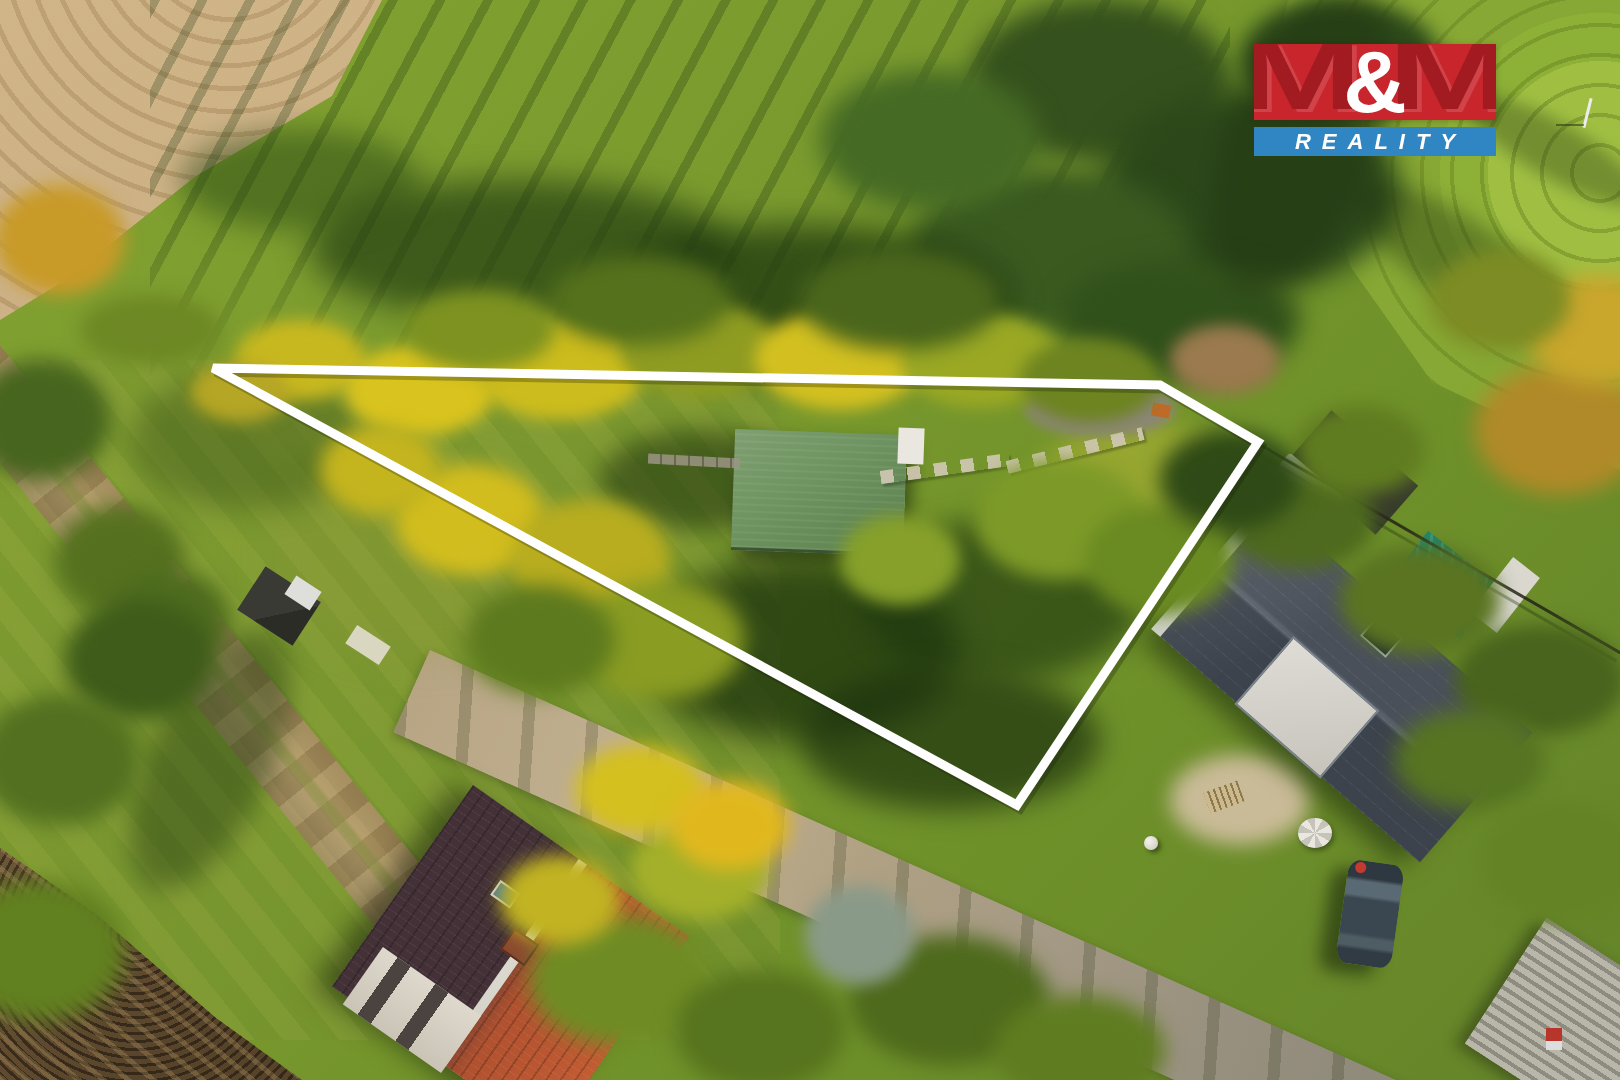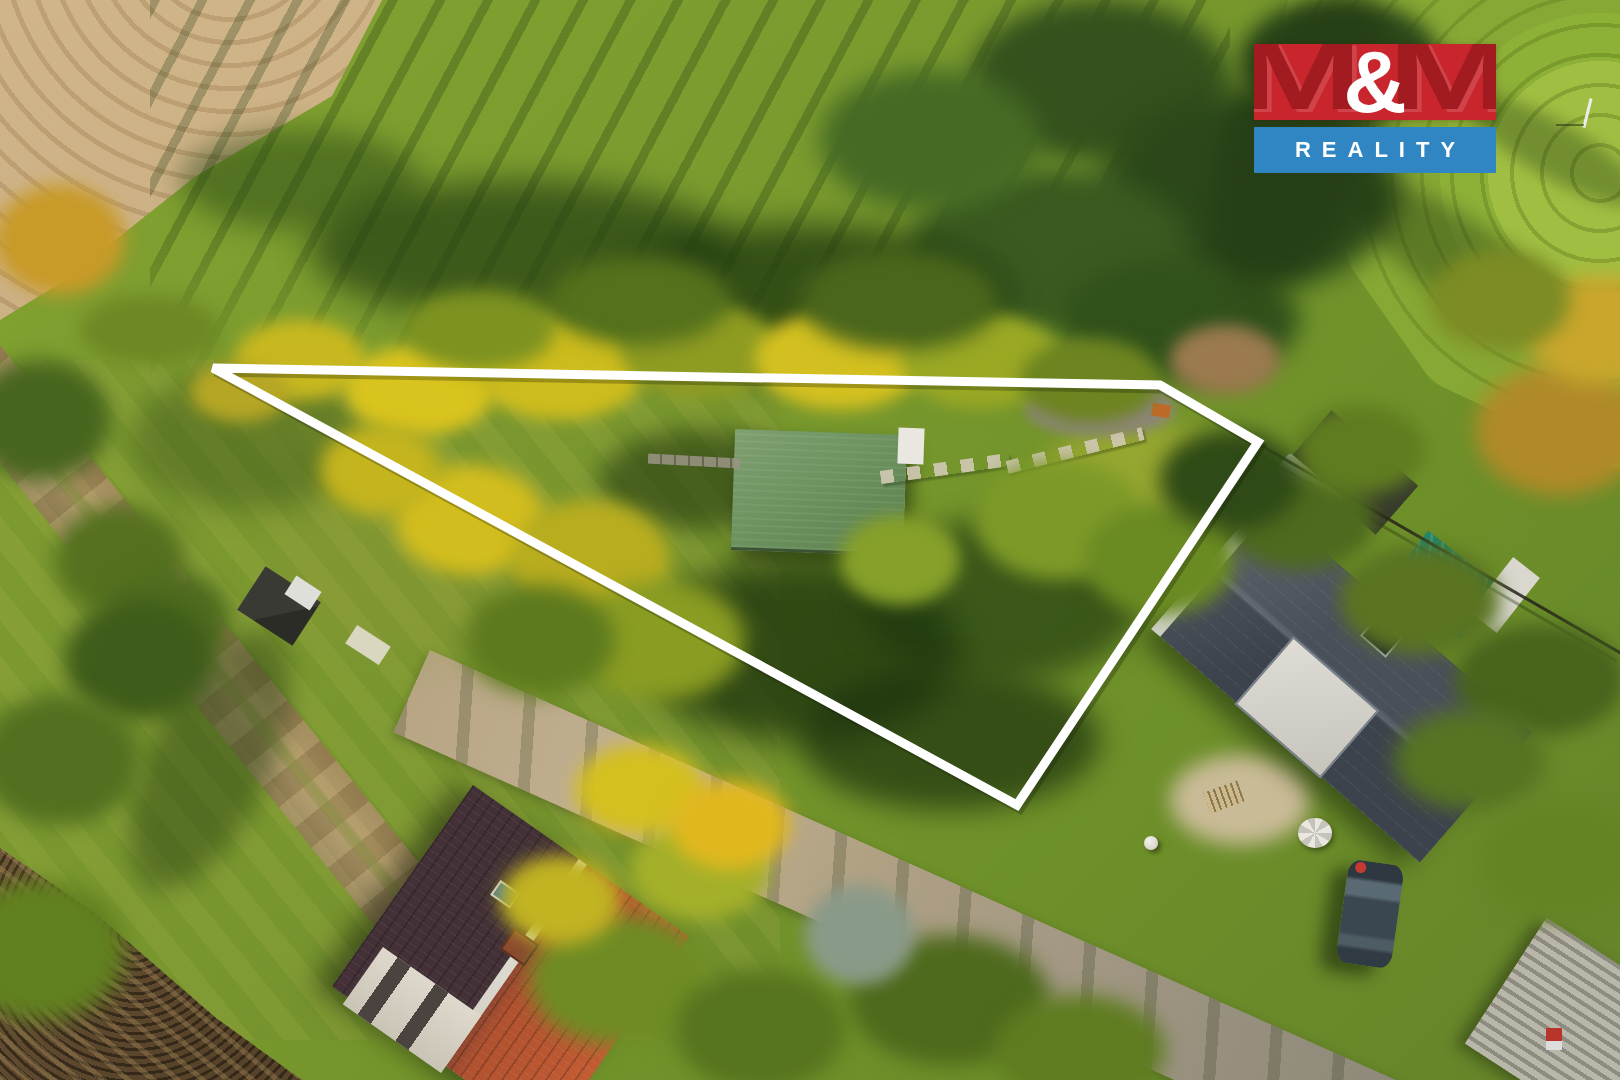--- a/index.html
+++ b/index.html
@@ -128,22 +128,22 @@
   
   #logo{left:1254px;top:44px;width:242px;z-index:6;}
   #logo-red{position:relative;left:0;top:0;width:242px;height:76px;background:var(--logo-red,#c8252c);
     overflow:hidden;box-shadow:0 1px 6px rgba(60,20,10,.25);}
   .logo-m{top:-16px;font-size:96px;font-weight:bold;color:var(--logo-red-dark,#9e1a20);
     transform:scaleX(1.55);line-height:1;text-shadow:3px 3px 0 rgba(255,255,255,.14);}
   #logo-m-left{left:6px;}
   #logo-m-right{right:6px;}
   #logo-amp{position:absolute;left:0;top:-10px;width:242px;height:86px;font-size:88px;font-weight:bold;
     color:var(--logo-text,#fff);text-align:center;line-height:96px;}
-  #logo-blue{position:relative;left:0;top:7px;width:242px;height:46px;background:var(--logo-blue,#2f86c2);
-    display:flex;align-items:center;justify-content:center;}
+  #logo-blue{position:relative;left:0;top:7px;width:242px;height:29px;background:var(--logo-blue,#2f86c2);
+    display:flex;align-items:center;justify-content:center;font-style:italic;}
   #logo-reality{position:static;color:var(--logo-text,#fff);font-weight:bold;font-size:22px;
     letter-spacing:11px;text-indent:11px;white-space:nowrap;}
 </style>
 </head>
 <body>
 
 <div class="scene" id="scene">
 
   <div id="field-tl"></div>
   <div id="dirt-road"></div>

